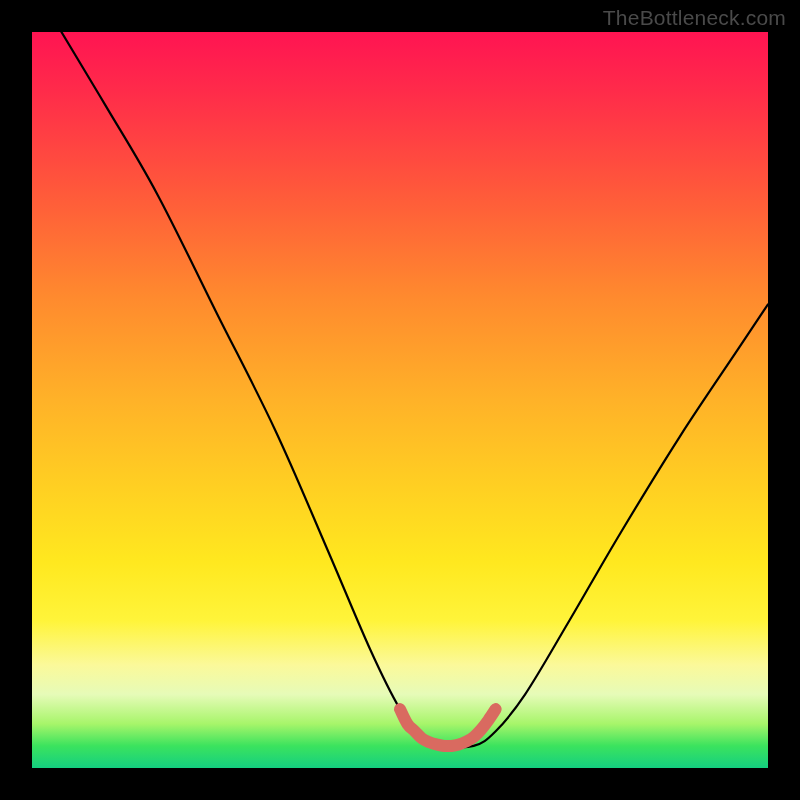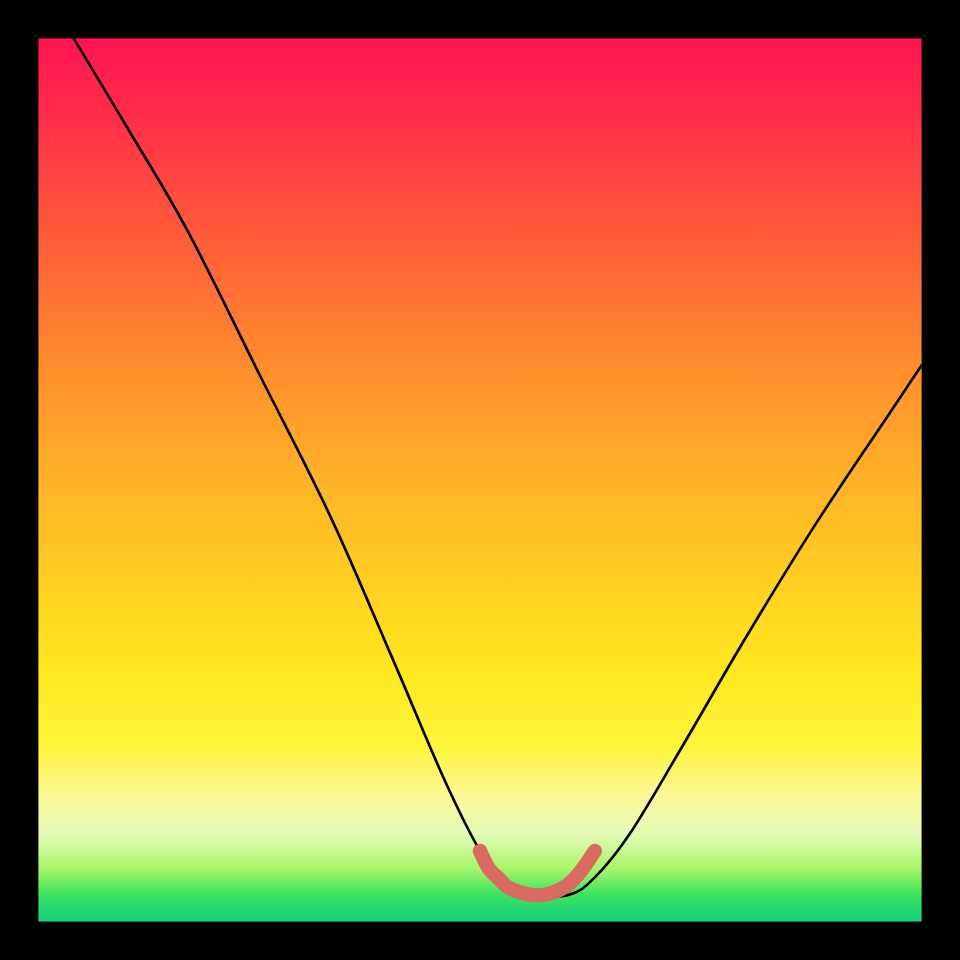--- a/index.html
+++ b/index.html
@@ -57,20 +57,21 @@
     font-weight: 500;
     letter-spacing: 0.2px;
     user-select: none;
   }
 </style>
 </head>
 <body>
 
 <div class="frame">
 
+  <div class="watermark">TheBottleneck.com</div>
 
   <div class="plot">
     <svg class="curve" viewBox="0 0 736 736" preserveAspectRatio="none">
       <path id="main-curve" fill="none" stroke="#000000" stroke-width="2.2" stroke-linecap="round" stroke-linejoin="round" d="M 29.44 0 C 37.3888 13.248000000000003, 56.37760000000001 44.454400000000035, 73.60000000000001 73.60000000000002 C 90.82240000000002 102.74560000000001, 105.248 124.82559999999997, 125.12 161.91999999999996 C 144.992 199.01439999999997, 162.8032 237.28640000000001, 184 279.68 C 205.1968 322.0736, 223.008 355.0464, 242.88000000000002 397.44 C 262.752 439.8336, 277.17760000000004 475.456, 294.40000000000003 515.2 C 311.6224 554.9440000000001, 325.312 589.0944000000001, 338.56 618.24 C 351.808 647.3856, 358.7264 661.2224, 368 677.12 C 377.2736 693.0176, 382.13120000000004 699.9359999999999, 390.08000000000004 706.56 C 398.02880000000005 713.184, 402.88640000000004 712.5952, 412.16 713.92 C 421.4336 715.2447999999999, 432.3264 716.5695999999999, 441.59999999999997 713.92 C 450.87359999999995 711.2704, 454.4064 708.4736, 463.68 699.2 C 472.9536 689.9264000000001, 479.872 682.2719999999999, 493.12 662.4 C 506.368 642.528, 520.0576 617.9455999999999, 537.28 588.8 C 554.5024 559.6544, 568.9280000000001 533.6, 588.8000000000001 500.48 C 608.672 467.36, 626.4832 437.92, 647.68 404.8 C 668.8767999999999 371.68, 690.6623999999999 340.32640000000004, 706.56 316.48 C 722.4576 292.6336, 730.7008 280.2688, 736 272.32"></path>
       <path id="opt-marker" fill="none" stroke="#d96a60" stroke-width="12" stroke-linecap="round" stroke-linejoin="round" d="M 368 677.12 C 369.3248 679.7696, 372.7104 687.8656, 375.36 691.84 C 378.00960000000003 695.8144000000001, 380.0704 696.5504000000001, 382.72 699.2 C 385.36960000000005 701.8496, 387.4304 704.5727999999999, 390.08000000000004 706.56 C 392.72960000000006 708.5472, 394.79040000000003 709.18016, 397.44000000000005 710.24 C 400.0896000000001 711.29984, 402.1504 711.7855999999999, 404.8 712.448 C 407.44960000000003 713.1104, 409.5104 713.65504, 412.16 713.92 C 414.80960000000005 714.1849599999999, 416.87039999999996 714.1849599999999, 419.52 713.92 C 422.1696 713.65504, 424.2304 713.24288, 426.88 712.448 C 429.5296 711.65312, 431.59039999999993 710.8288, 434.23999999999995 709.504 C 436.8896 708.1792, 438.95039999999995 707.20768, 441.59999999999997 705.088 C 444.2496 702.96832, 446.31039999999996 700.77504, 448.96 697.728 C 451.6096 694.6809599999999, 453.6704 691.8694399999999, 456.32 688.16 C 458.9696 684.45056, 462.3552 679.1072, 463.68 677.12"></path>
     </svg>
   </div>
 
 </div>
 

